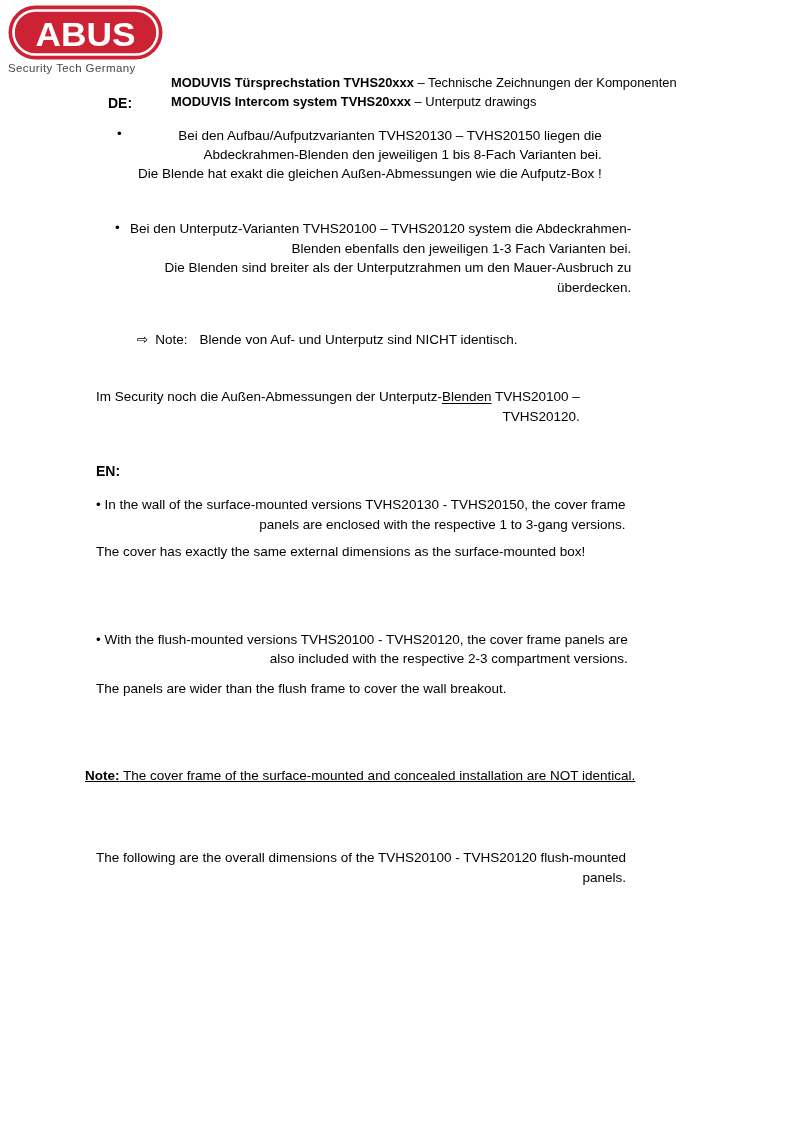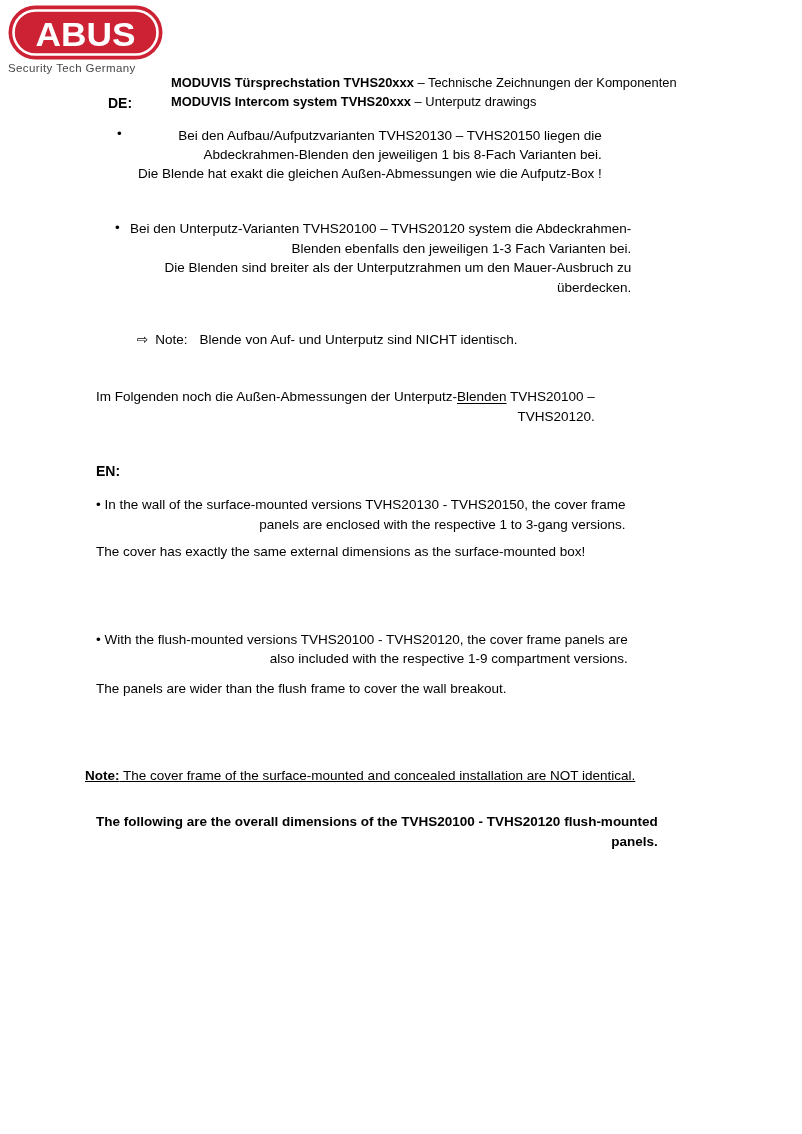--- a/index.html
+++ b/index.html
@@ -30,21 +30,21 @@
   .merke-row { left:137px; top:331px; font-size:13.5px; white-space:nowrap; }
   .merke-label { margin-left:7px; }
   .merke-text { margin-left:12px; }
   .de-closing { left:96px; top:387px; line-height:19.5px; }
   .underlined { text-decoration:underline; text-underline-offset:2px; }
   .en-p1 { left:96px; top:495px; line-height:19.5px; }
   .en-p2 { left:96px; top:542px; }
   .en-p3 { left:96px; top:630px; }
   .en-p4 { left:96px; top:679px; }
   .en-note { left:85px; top:766px; white-space:nowrap;text-decoration:underline; }
-  .en-closing { left:96px; top:812px; line-height:19.5px;font-weight:bold; }
+  .en-closing { left:96px; top:848px; line-height:19.5px; }
 </style>
 </head>
 <body>
 
 <div class="page">
 
   <div class="logo-block">
     <svg width="155" height="55" viewBox="0 0 155 55">
       <rect x="0.5" y="0.5" width="154" height="54" rx="27" ry="27" fill="#cd2233"></rect>
       <rect x="5.5" y="5.5" width="144" height="44" rx="22" ry="22" fill="none" stroke="#ffffff" stroke-width="2.6"></rect>
@@ -78,37 +78,37 @@
     <div class="tline">Die Blenden sind breiter als der Unterputzrahmen um den Mauer-Ausbruch zu</div>
     <div class="tline">überdecken.</div>
   </div>
 
   <div class="abs merke-row">
     <span>⇨</span><span class="merke-label">Note:</span><span class="merke-text">Blende von Auf- und Unterputz sind NICHT identisch.</span>
   </div>
 
   <div class="abs body-txt de-closing">
     <div class="tline">
-      <span>Im Folgenden noch die Außen-Abmessungen der Unterputz-</span><span class="underlined">Blenden</span><span> TVHS20100 –</span>
+      <span>Im Security noch die Außen-Abmessungen der Unterputz-</span><span class="underlined">Blenden</span><span> TVHS20100 –</span>
     </div>
     <div class="tline">TVHS20120.</div>
   </div>
 
   <div class="sec-label" style="top:463px;">EN:</div>
 
   <div class="abs body-txt en-p1">
     <div class="tline">• In the wall of the surface-mounted versions TVHS20130 - TVHS20150, the cover frame</div>
     <div class="tline">panels are enclosed with the respective 1 to 3-gang versions.</div>
   </div>
 
   <div class="abs body-txt en-p2 tline">The cover has exactly the same external dimensions as the surface-mounted box!</div>
 
   <div class="abs body-txt en-p3">
     <div class="tline">• With the flush-mounted versions TVHS20100 - TVHS20120, the cover frame panels are</div>
-    <div class="tline">also included with the respective 1-9 compartment versions.</div>
+    <div class="tline">also included with the respective 2-3 compartment versions.</div>
   </div>
 
   <div class="abs body-txt en-p4 tline">The panels are wider than the flush frame to cover the wall breakout.</div>
 
   <div class="abs body-txt en-note">
     <span class="bold">Note:</span><span> The cover frame of the surface-mounted and concealed installation are NOT identical.</span>
   </div>
 
   <div class="abs body-txt en-closing">
     <div class="tline">The following are the overall dimensions of the TVHS20100 - TVHS20120 flush-mounted</div>

